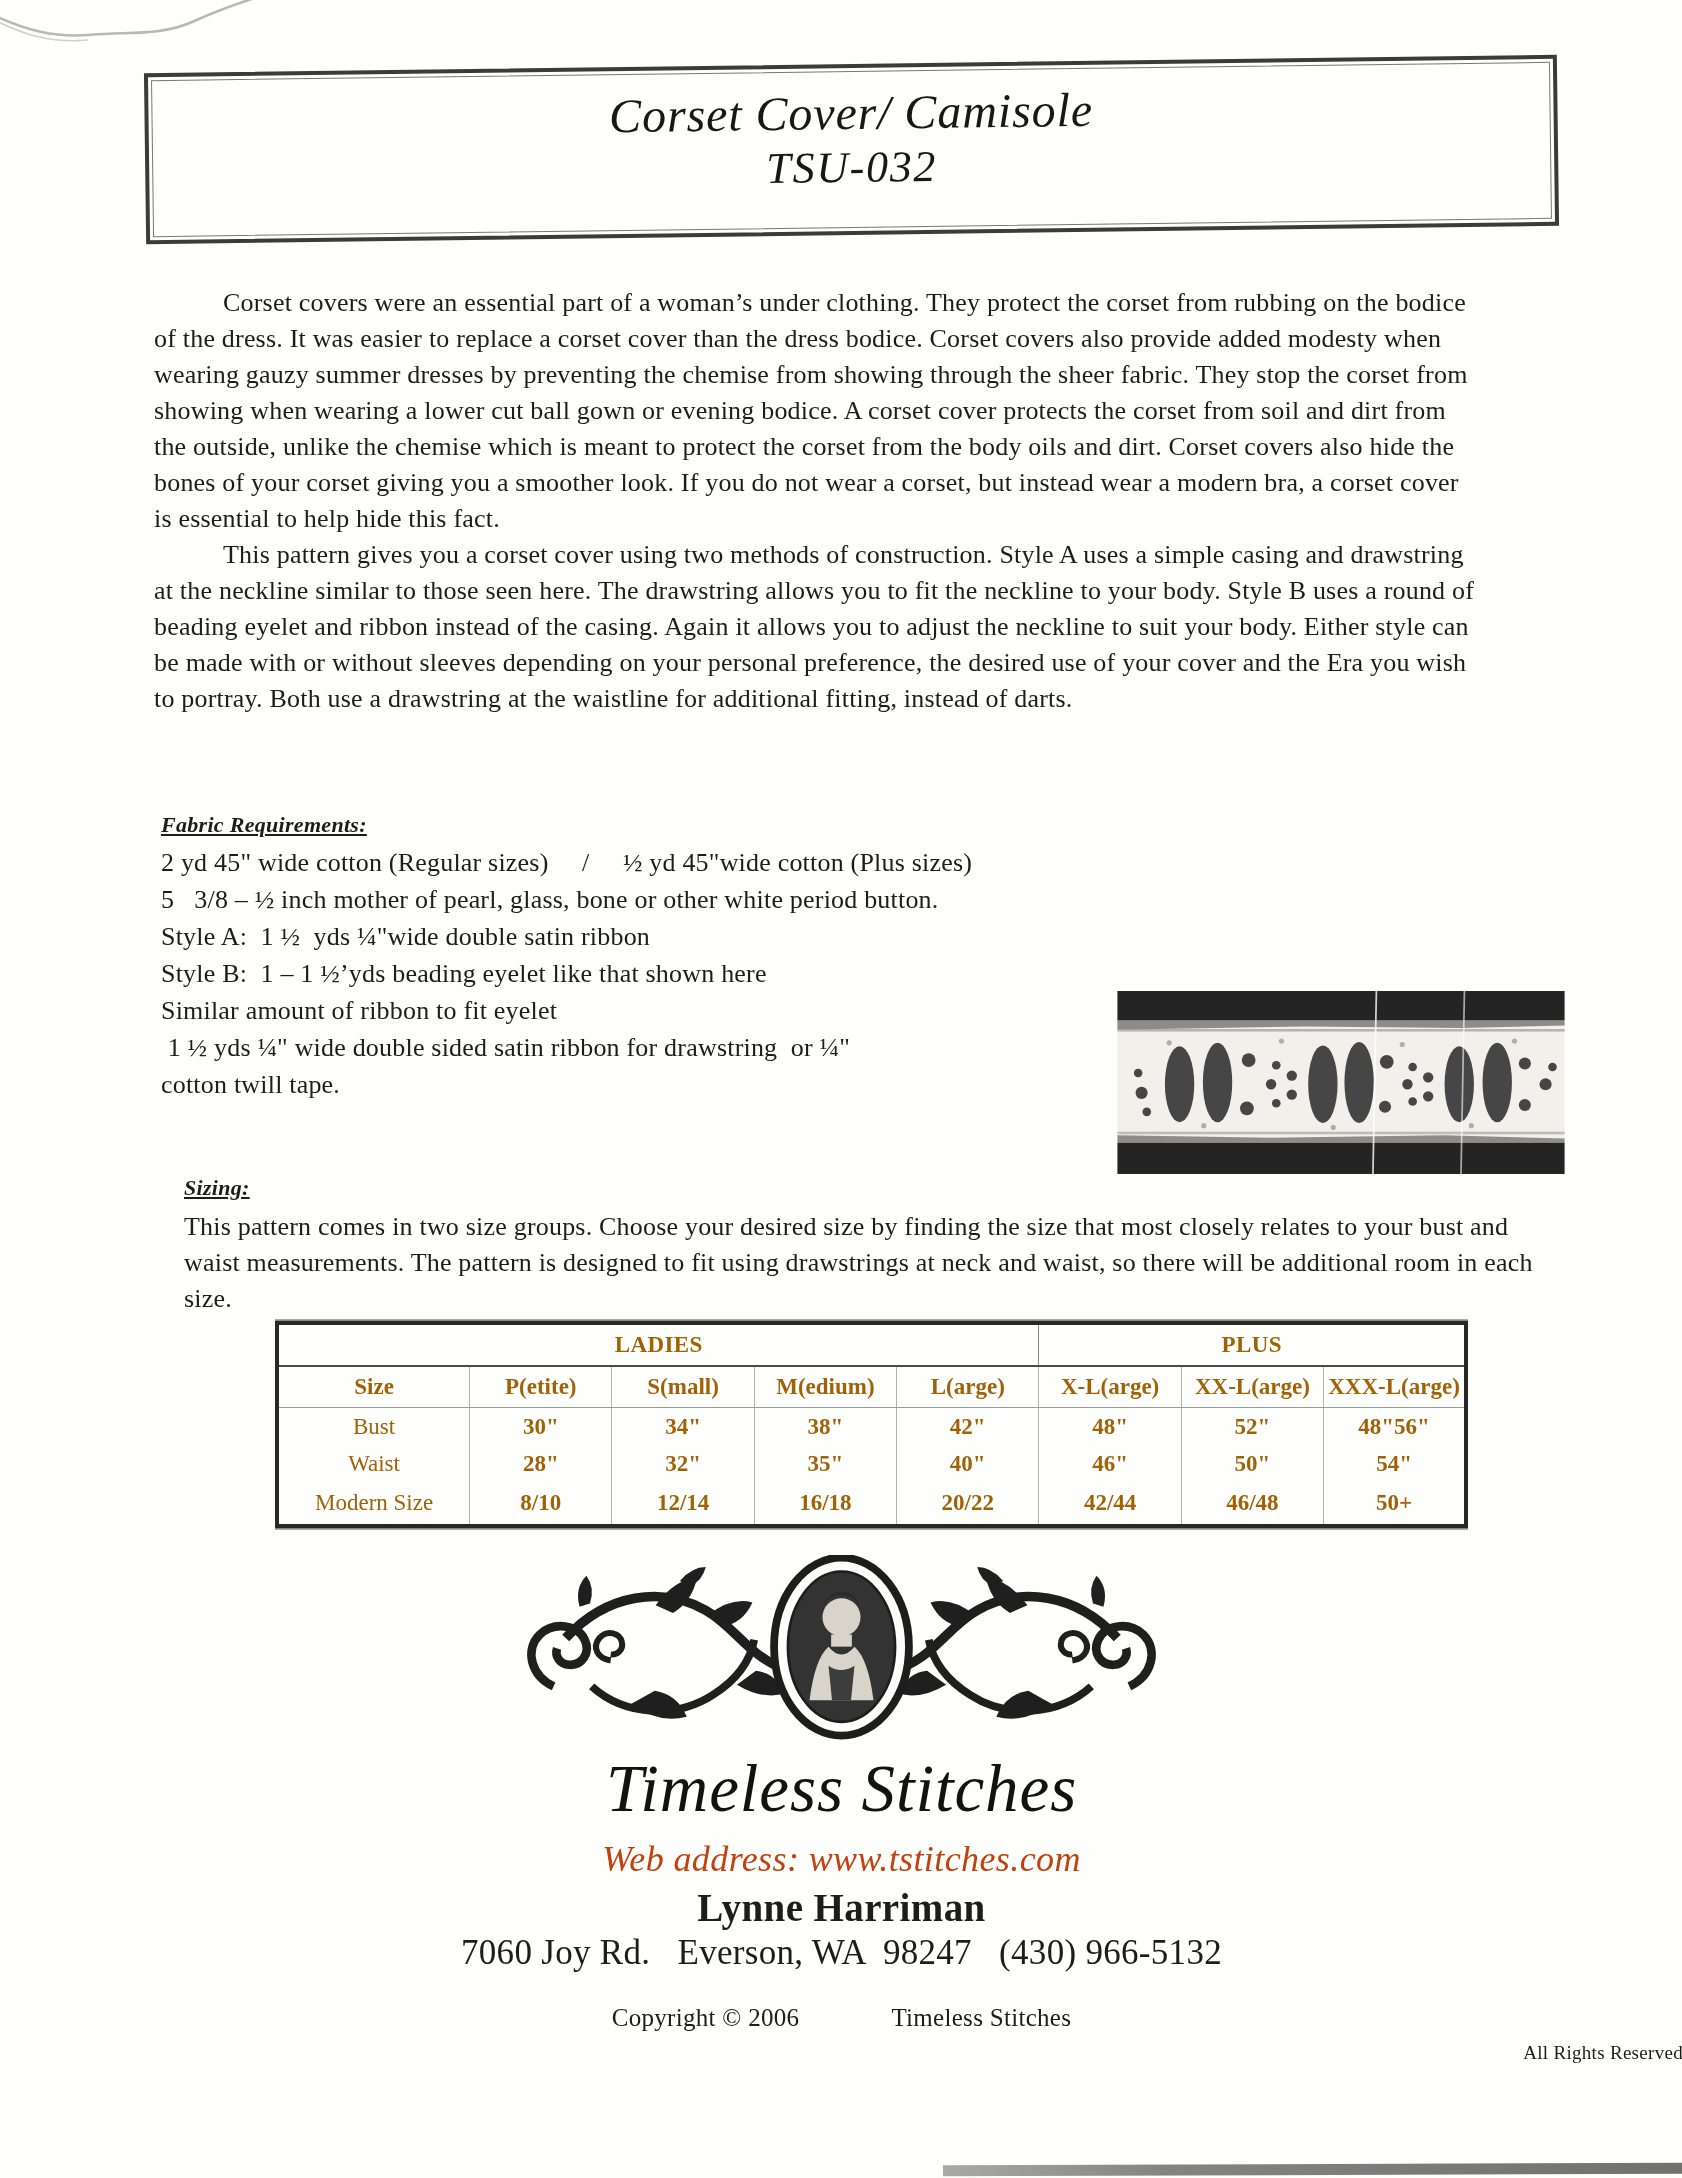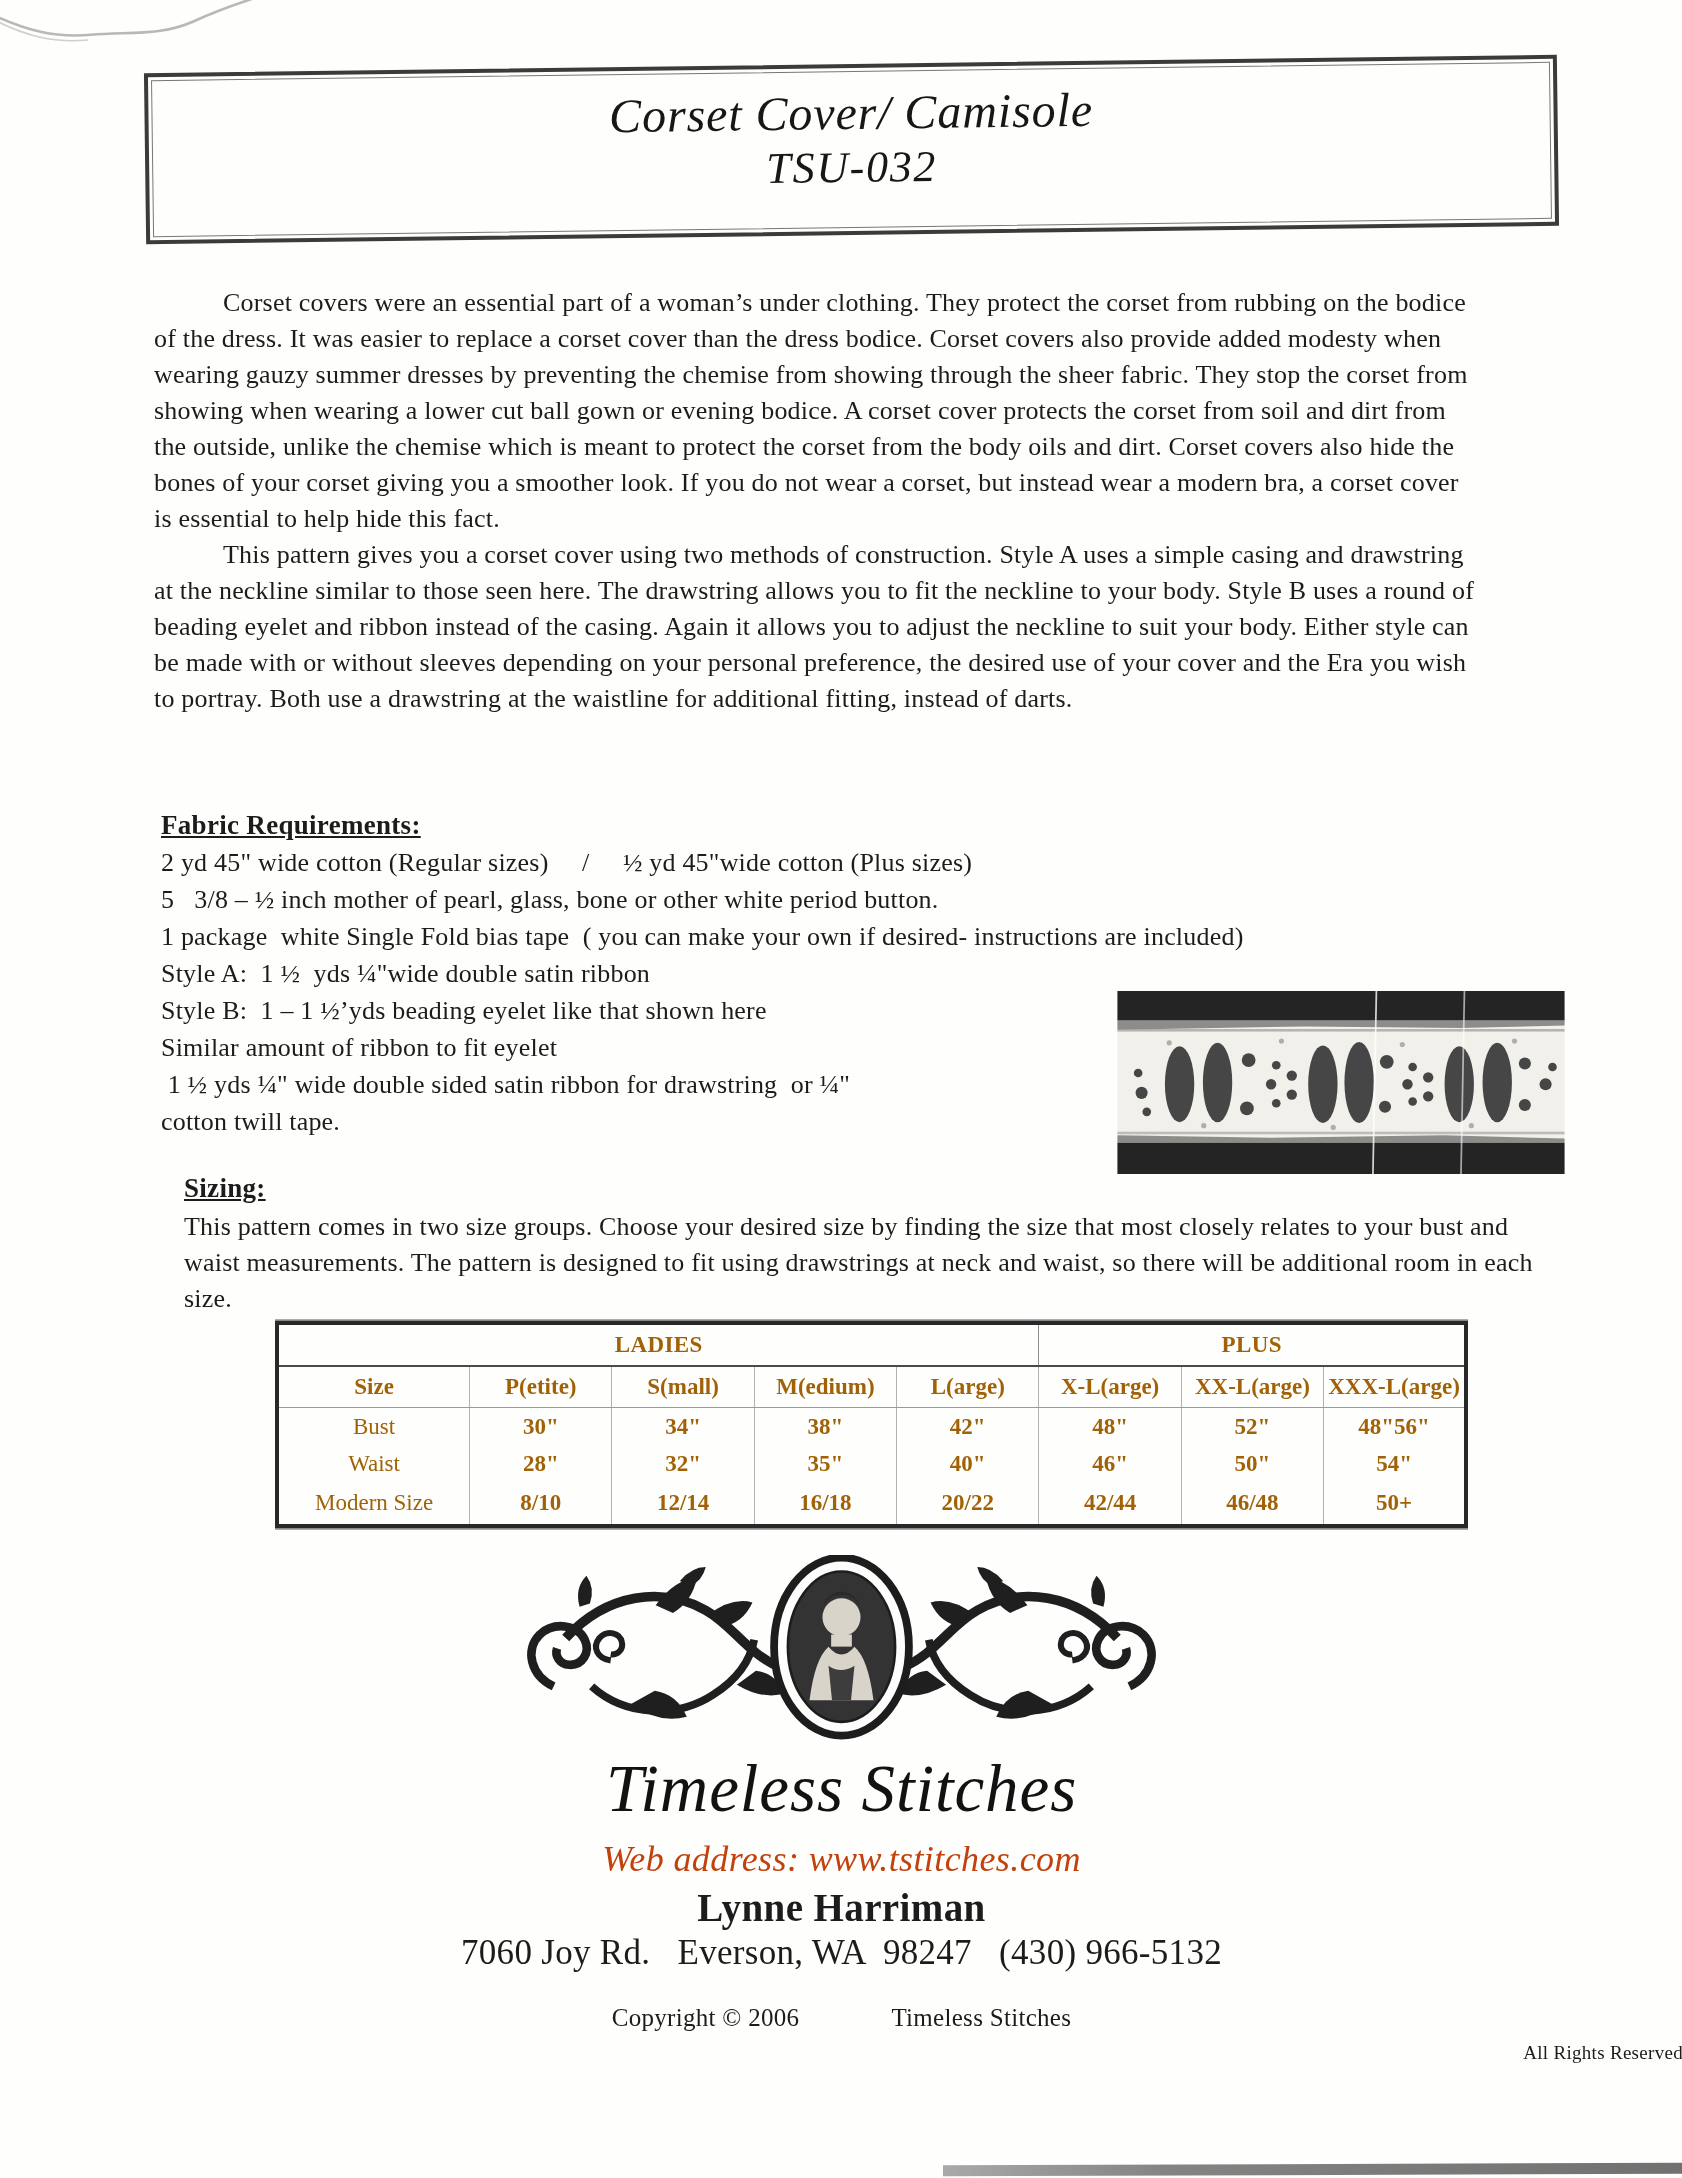--- a/index.html
+++ b/index.html
@@ -46,21 +46,21 @@
 
   
   .intro{
     position:absolute;left:154px;top:285px;width:1325px;
     font-size:26px;line-height:36px;letter-spacing:0.2px;
   }
   .intro p{margin:0;text-indent:69px;}
 
   .fabric{position:absolute;left:161px;top:806px;width:1354px;}
   .section-heading{
-    font-size:27px;font-weight:bold;
+    font-size:22px;font-weight:bold;font-style:italic;
     text-decoration:underline;line-height:38px;letter-spacing:0.3px;
   }
   .fabric-line{
     font-size:26px;line-height:37px;letter-spacing:0.2px;
     white-space:pre-wrap;
   }
 
   .eyelet{position:absolute;left:1117px;top:991px;width:448px;height:183px;}
 
   .sizing{position:absolute;left:161px;top:1169px;width:1354px;margin-left:23px;}
@@ -134,21 +134,20 @@
 
   <div class="intro">
     <p>Corset covers were an essential part of a woman’s under clothing.  They protect the corset from rubbing on the bodice of the dress.  It was easier to replace a corset cover than the dress bodice. Corset covers also provide added modesty when wearing gauzy summer dresses by preventing the chemise from showing through the sheer fabric. They stop the corset from showing when wearing a lower cut ball gown or evening bodice.  A corset cover protects the corset from soil and dirt from the outside, unlike the chemise which is meant to protect the corset from the body oils and dirt.  Corset covers also hide the bones of your corset giving you a smoother look.  If you do not wear a corset, but instead wear a modern bra, a corset cover is essential to help hide this fact.</p>
     <p>This pattern gives you a corset cover using two methods of construction.  Style A uses a simple casing and drawstring at the neckline similar to those seen here.  The drawstring allows you to fit the neckline to your body.  Style B uses a round of beading eyelet and ribbon instead of the casing.  Again it allows you to adjust the neckline to suit your body.  Either style can be made with or without sleeves depending on your personal preference, the desired use of your cover and the Era you wish to portray. Both use a drawstring at the waistline for additional fitting, instead of darts.</p>
   </div>
 
   <div class="fabric">
     <div class="section-heading">Fabric Requirements:</div>
     <div class="fabric-line">2 yd 45" wide cotton (Regular sizes)     /     ½ yd 45"wide cotton (Plus sizes)</div>
     <div class="fabric-line">5   3/8 – ½ inch mother of pearl, glass, bone or other white period button.</div>
-    <div class="fabric-line">1 package  white Single Fold bias tape  ( you can make your own if desired- instructions are included)</div>
     <div class="fabric-line">Style A:  1 ½  yds ¼"wide double satin ribbon</div>
     <div class="fabric-line">Style B:  1 – 1 ½’yds beading eyelet like that shown here</div>
     <div class="fabric-line">Similar amount of ribbon to fit eyelet</div>
     <div class="fabric-line"> 1 ½ yds ¼" wide double sided satin ribbon for drawstring  or ¼"</div>
     <div class="fabric-line">cotton twill tape.</div>
   </div>
 
   <svg class="eyelet" width="448" height="183" viewBox="0 0 518 212">
     <rect x="0" y="0" width="518" height="212" fill="#f2f0ea"></rect>
     <rect x="0" y="0" width="518" height="34" fill="#242424"></rect>

